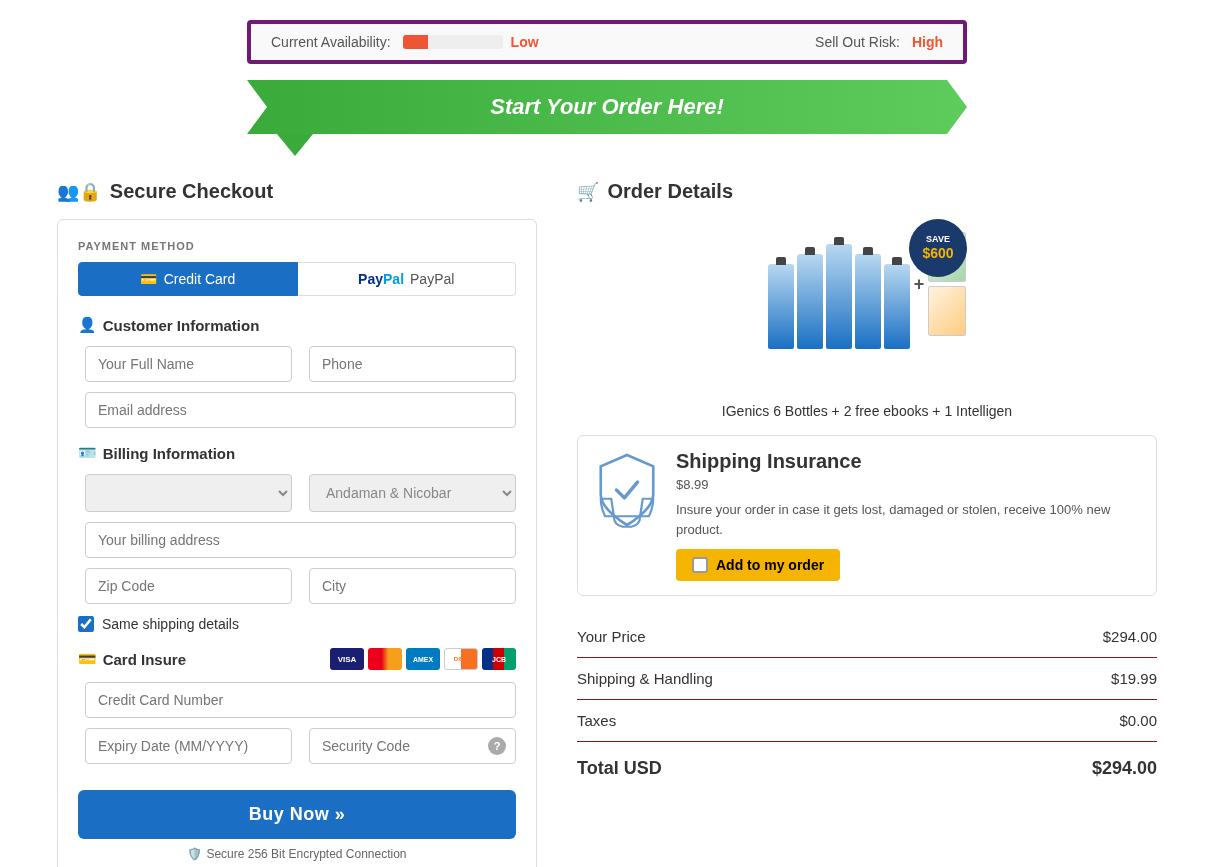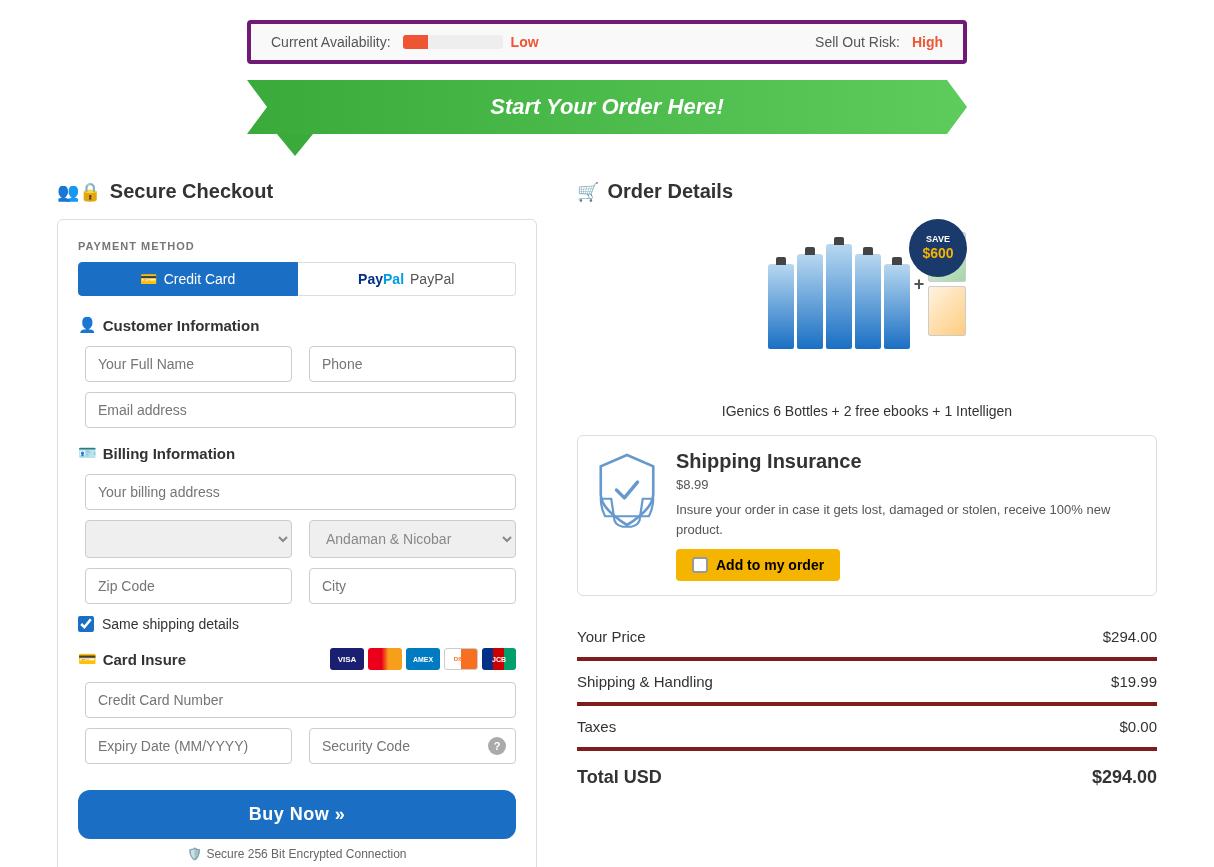--- a/index.html
+++ b/index.html
@@ -190,21 +190,21 @@
 
     
     .buy-now-btn {
       width: 100%;
       padding: 14px;
       background: #1a6fc4;
       color: #fff;
       font-size: 18px;
       font-weight: bold;
       border: none;
-      border-radius: 12px;
+      border-radius: 6px;
       cursor: pointer;
       margin-top: 16px;
       letter-spacing: 0.5px;
     }
 
     .secure-text {
       text-align: center;
       color: #666;
       font-size: 12px;
       margin-top: 8px;
@@ -271,21 +271,21 @@
       border-radius: 3px;
       background: #fff;
       display: inline-block;
     }
 
     
     .price-row {
       display: flex;
       justify-content: space-between;
       padding: 12px 0;
-      border-bottom: 4px solid #7f1d1d;
+      border-bottom: 1px solid #7f1d1d;
       font-size: 15px;
     }
     .price-row.total-row {
       border-bottom: none;
       font-weight: bold;
       font-size: 18px;
       margin-top: 4px;
     }
     .price-row .label { color: #333; }
     .price-row .value { color: #333; }
@@ -360,35 +360,35 @@
         </div>
 
         
         <div class="section-divider"></div>
         <div class="sub-section-title">
           <span>🪪</span>
           <span>Billing Information</span>
         </div>
 
         <div class="form-row">
-          <div class="form-field full-width">
-            <input type="text" style="width: 100%;" placeholder="Your billing address">
-          </div>
-        </div>
-
-        <div class="form-row">
           <div class="form-field">
             <select>
               <option value=""></option>
             </select>
           </div>
           <div class="form-field">
             <select>
               <option>Andaman &amp; Nicobar</option>
             </select>
+          </div>
+        </div>
+
+        <div class="form-row">
+          <div class="form-field full-width">
+            <input type="text" style="width: 100%;" placeholder="Your billing address">
           </div>
         </div>
 
         <div class="form-row">
           <div class="form-field">
             <input type="text" placeholder="Zip Code" style="">
           </div>
           <div class="form-field">
             <input type="text" placeholder="City" style="">
           </div>

